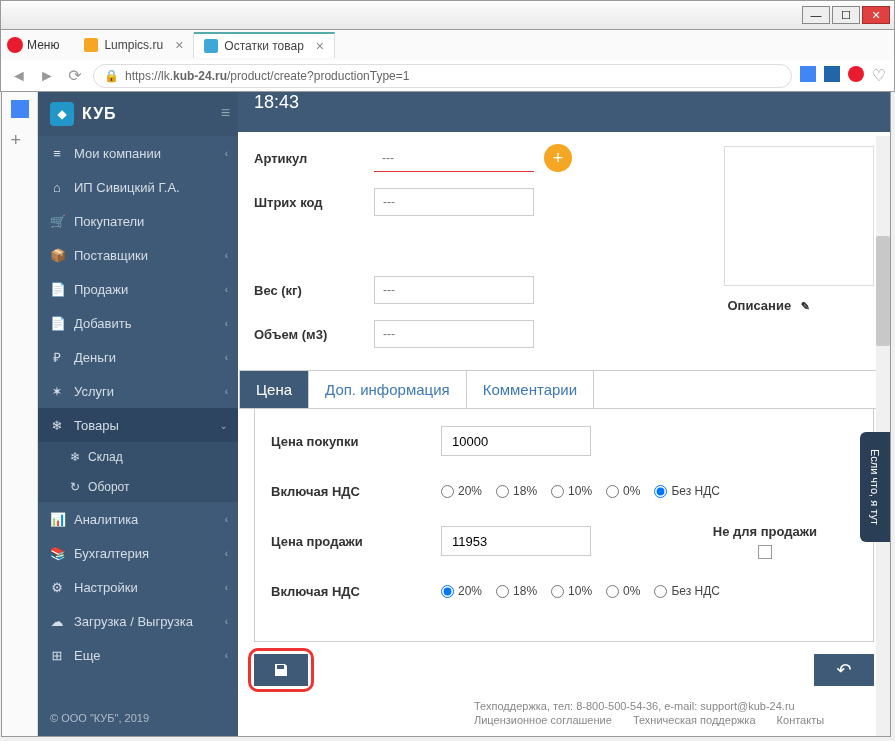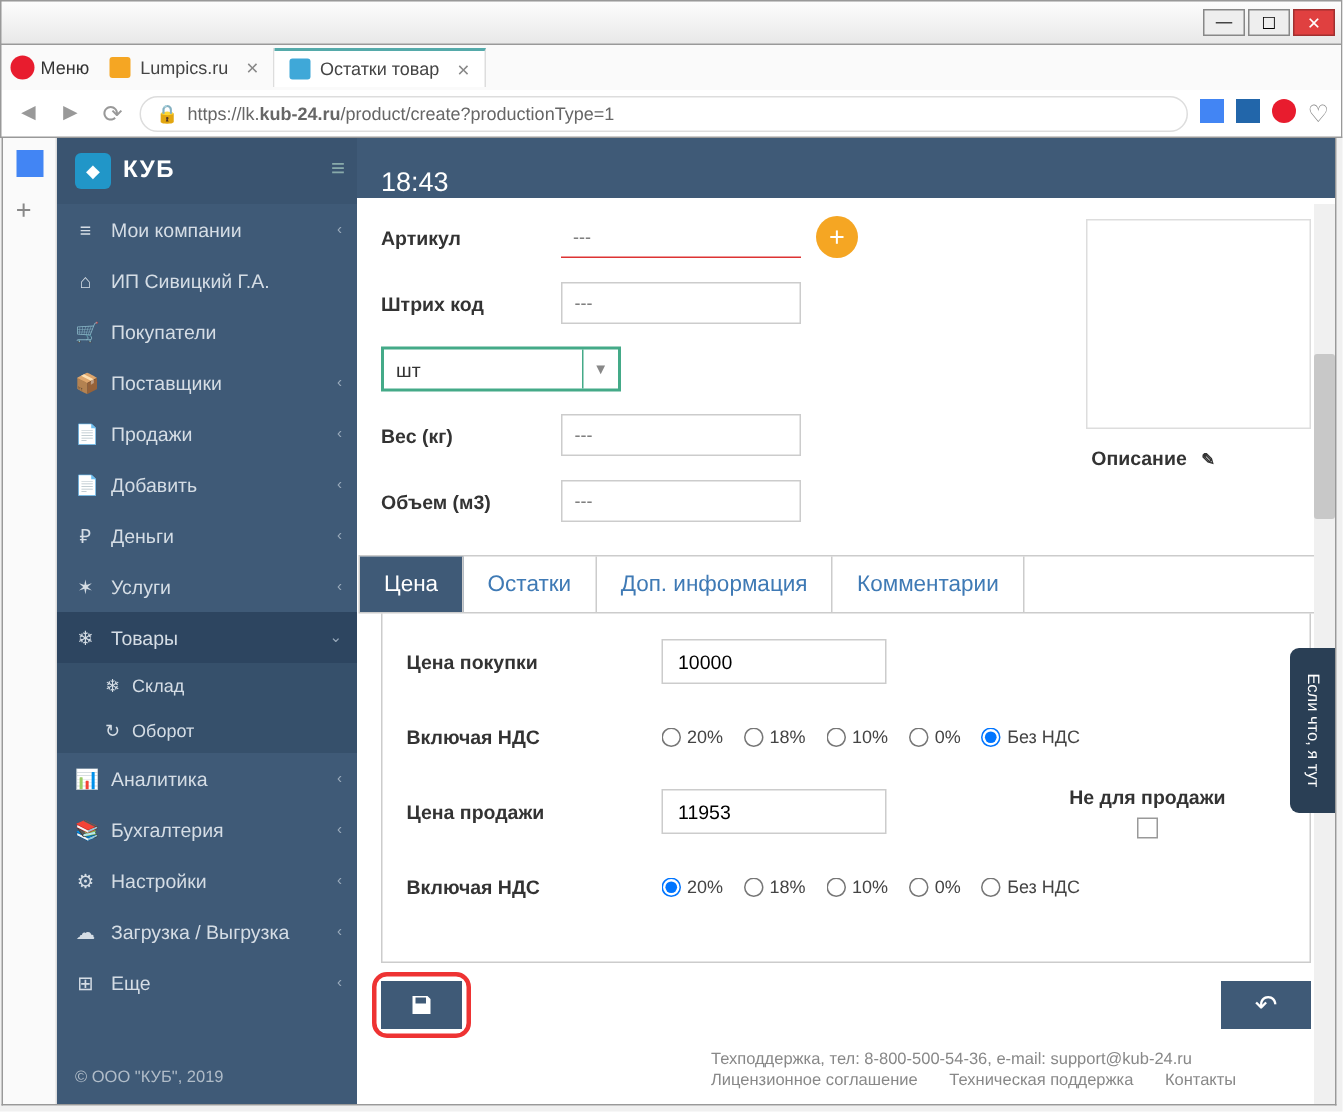--- a/index.html
+++ b/index.html
@@ -5,21 +5,21 @@
 * { margin: 0; padding: 0; box-sizing: border-box; font-family: Arial, sans-serif; }
 body { width: 895px; height: 741px; background: #f0f0f0; position: relative; overflow: hidden; }
 
 
 .window-chrome { height: 30px; background: linear-gradient(#fdfdfd, #e8e8e8); border: 1px solid #999; display: flex; justify-content: flex-end; align-items: center; padding-right: 4px; }
 .win-btn { width: 28px; height: 18px; margin-left: 2px; border: 1px solid #888; background: #eee; display: flex; align-items: center; justify-content: center; font-size: 11px; cursor: pointer; }
 .win-btn.close { background: #e04040; color: #fff; border-color: #a03030; }
 
 
 .browser-top { height: 30px; background: #fafafa; border-left: 1px solid #999; border-right: 1px solid #999; display: flex; align-items: center; padding: 0 6px; }
-.opera-menu { display: flex; align-items: center; gap: 4px; font-size: 12px; color: #333; margin-right: 4px; }
+.opera-menu { display: flex; align-items: center; gap: 4px; font-size: 12px; color: #333; margin-right: 15px; }
 .opera-logo { width: 16px; height: 16px; background: #e81c2e; border-radius: 50%; }
 .tab { height: 26px; padding: 0 10px; display: flex; align-items: center; gap: 6px; font-size: 12px; color: #444; border-right: 1px solid #ddd; position: relative; }
 .tab.active { background: #fff; border-top: 2px solid #5aa; }
 .tab-icon { width: 14px; height: 14px; border-radius: 2px; }
 .tab-close { color: #888; font-size: 14px; margin-left: 6px; cursor: pointer; }
 
 
 .addr-bar { height: 32px; background: #fff; border: 1px solid #999; border-top: none; display: flex; align-items: center; padding: 0 8px; gap: 8px; }
 .nav-btn { width: 20px; height: 20px; color: #999; cursor: pointer; display: flex; align-items: center; justify-content: center; }
 .addr-input { flex: 1; height: 24px; border: 1px solid #ddd; border-radius: 12px; padding: 0 10px; display: flex; align-items: center; font-size: 12px; color: #666; }
@@ -39,21 +39,21 @@
 .menu-toggle { position: absolute; right: 8px; top: 12px; color: #8aa; }
 
 .nav-item { height: 34px; display: flex; align-items: center; padding: 0 12px; font-size: 13px; color: #d5dde5; cursor: pointer; gap: 10px; position: relative; }
 .nav-item.active { background: #2d4560; }
 .nav-item .chevron { position: absolute; right: 10px; font-size: 10px; color: #9ab; }
 .nav-icon { width: 14px; display: inline-block; text-align: center; }
 .sub-item { height: 30px; padding-left: 32px; display: flex; align-items: center; font-size: 12px; color: #d5dde5; background: #36506b; cursor: pointer; gap: 8px; }
 .copyright { margin-top: auto; padding: 12px; font-size: 11px; color: #b0bcc8; }
 
 .content { flex: 1; display: flex; flex-direction: column; position: relative; }
-.content-header { height: 44px; background: #3f5a77; color: #fff; display: flex; align-items: flex-end; padding: 0 16px; font-size: 18px; }
+.content-header { height: 44px; background: #3f5a77; color: #fff; display: flex; align-items: flex-start; padding: 0 16px; font-size: 18px; }
 
 .form-area { padding: 10px 16px 0; }
 .form-row { display: flex; align-items: center; margin-bottom: 12px; min-height: 32px; }
 .form-label { width: 120px; font-size: 13px; font-weight: bold; color: #333; }
 .form-input { width: 160px; height: 28px; border: 1px solid #ccc; padding: 0 8px; font-size: 12px; color: #888; }
 .form-input.red-underline { border: none; border-bottom: 1px solid #d33; background: transparent; }
 .select-wrap { width: 160px; height: 30px; border: 2px solid #4a8; display: flex; align-items: center; padding: 0 8px; font-size: 13px; color: #333; position: relative; }
 .select-wrap .caret { position: absolute; right: 0; top: 0; width: 24px; height: 100%; border-left: 1px solid #4a8; display: flex; align-items: center; justify-content: center; color: #888; font-size: 10px; }
 .add-btn { width: 28px; height: 28px; border-radius: 50%; background: #f5a623; color: #fff; display: flex; align-items: center; justify-content: center; font-size: 18px; margin-left: 10px; cursor: pointer; }
 
@@ -233,44 +233,39 @@
       <div class="form-row">
         <span class="form-label">Артикул</span>
         <input class="form-input red-underline" placeholder="---" style="">
         <span class="add-btn">+</span>
       </div>
       <div class="form-row">
         <span class="form-label">Штрих код</span>
         <input class="form-input" placeholder="---" style="">
       </div>
       <div class="form-row">
-        <div class="select-wrap">
-          <span>шт</span>
-          <span class="caret">▼</span>
-        </div>
       </div>
       <div class="form-row">
         <span class="form-label">Вес (кг)</span>
         <input class="form-input" placeholder="---" style="">
       </div>
       <div class="form-row">
         <span class="form-label">Объем (м3)</span>
         <input class="form-input" placeholder="---" style="">
       </div>
     </div>
 
     <div class="image-box"></div>
     <div class="desc-label">
       <span>Описание</span>
       <span class="desc-edit">✎</span>
     </div>
 
     <div class="tabs-row">
       <div class="tab-item active">Цена</div>
-      <div class="tab-item">Остатки</div>
       <div class="tab-item">Доп. информация</div>
       <div class="tab-item">Комментарии</div>
     </div>
 
     <div class="tab-content">
       <div class="price-row">
         <span class="price-label">Цена покупки</span>
         <input class="price-input" value="10000" style="">
       </div>
       <div class="price-row">

